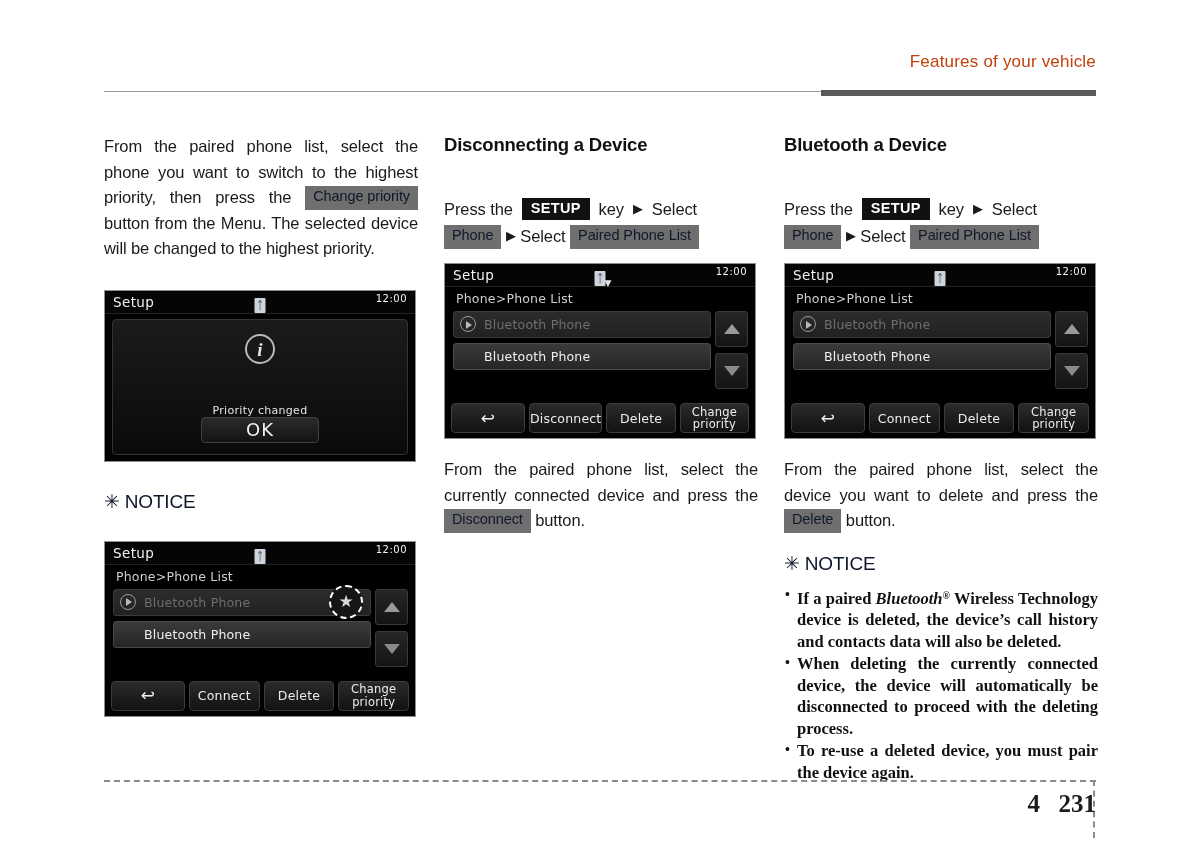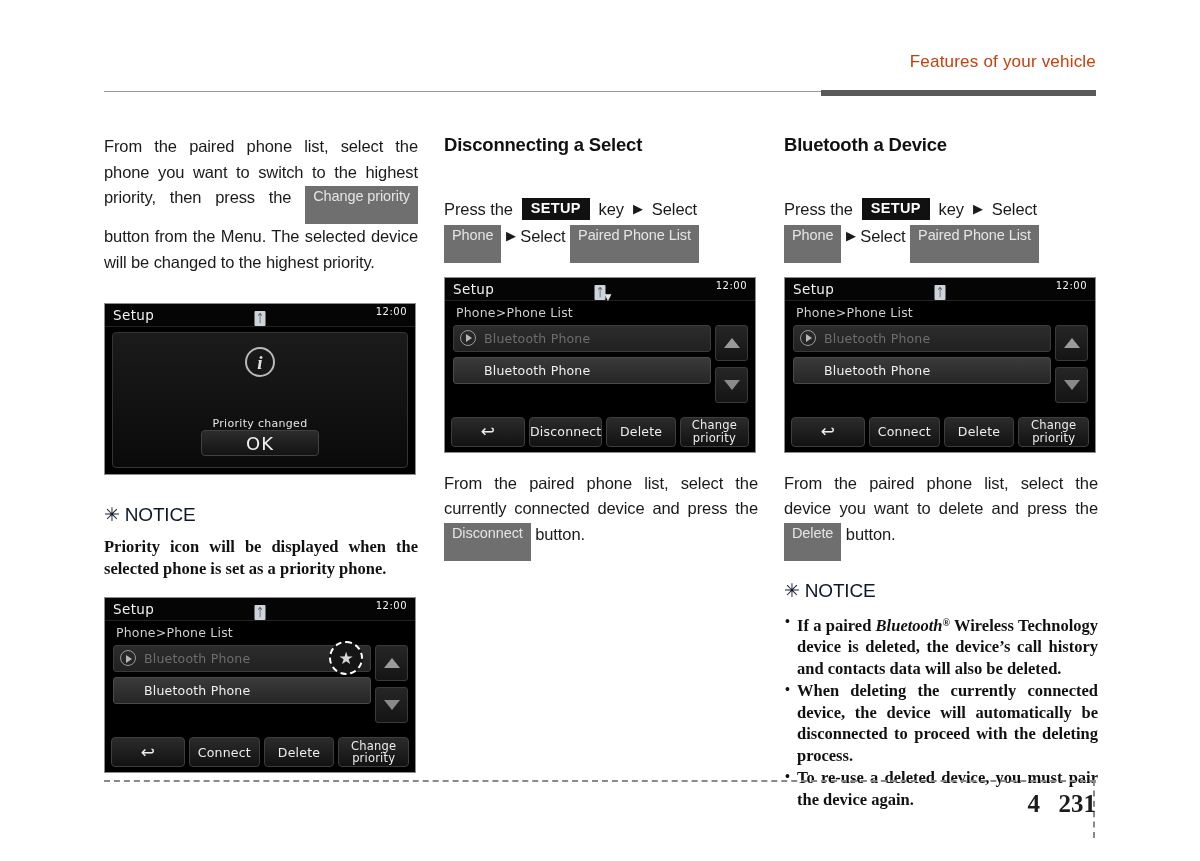--- a/index.html
+++ b/index.html
@@ -86,23 +86,23 @@
     font-size: 14.5px;
     font-weight: bold;
     padding: 1px 9px 2px 9px;
     line-height: 19px;
     vertical-align: 2px;
     letter-spacing: .3px;
   }
   .soft-badge {
     display: inline-block;
     background: #6f6f6f;
-    color: #e5e5e5;
+    color: #0f172a;
     font-size: 14.5px;
-    padding: 1px 8px 18px 8px;
+    padding: 1px 8px 4px 8px;
     line-height: 19px;
     vertical-align: 2px;
   }
   .arrow-gly {
     font-size: 13px;
     vertical-align: 2px;
     color: #1a1a1a;
   }
 
   
@@ -466,21 +466,20 @@
       <div class="info-ic">i</div>
       <div class="dlg-msg">Priority changed</div>
       <div class="dlg-ok">OK</div>
     </div>
   </div>
 
   <div class="spacer-28"></div>
 
   <div>
     <div class="notice-head"><span class="ast">✳</span> <span>NOTICE</span></div>
-    <p class="notice-body">Priority icon will be displayed when the selected phone is set as a priority phone.</p>
   </div>
 
   <div class="spacer-18"></div>
 
   <div class="screen" style="width:312px;height:176px;">
     <div class="screen-bar">
       <span class="sb-title">Setup</span>
       <span class="sb-bt"><span class="bt-glyph">ᛏ</span></span>
       <span class="sb-clock">12:00</span>
     </div>
@@ -511,21 +510,21 @@
       <div class="hu-btn">Delete</div>
       <div class="hu-btn two-line">
         <span><span>Change</span><br><span>priority</span></span>
       </div>
     </div>
   </div>
 </div>
 
 <div class="col col-2">
 
-  <h2 class="h2">Disconnecting a Select</h2>
+  <h2 class="h2">Disconnecting a Device</h2>
 
   <p class="body-txt nojust"><span>Press  the</span>&nbsp; <span class="key-badge">SETUP</span>&nbsp; <span>key</span>&nbsp; <span class="arrow-gly">▶</span>&nbsp; <span>Select</span> <span class="soft-badge">Phone</span> <span class="arrow-gly">▶</span> <span>Select</span> <span class="soft-badge">Paired Phone List</span></p>
 
   <div class="spacer-14"></div>
 
   <div class="screen" style="width:312px;height:176px;">
     <div class="screen-bar">
       <span class="sb-title">Setup</span>
       <span class="sb-bt" style="position:absolute;left:50%;transform:translateX(-50%);top:3px;">
         <span style="position:relative;display:inline-block;"><span class="bt-glyph">ᛏ</span><span class="bt-dl">▼</span></span>

